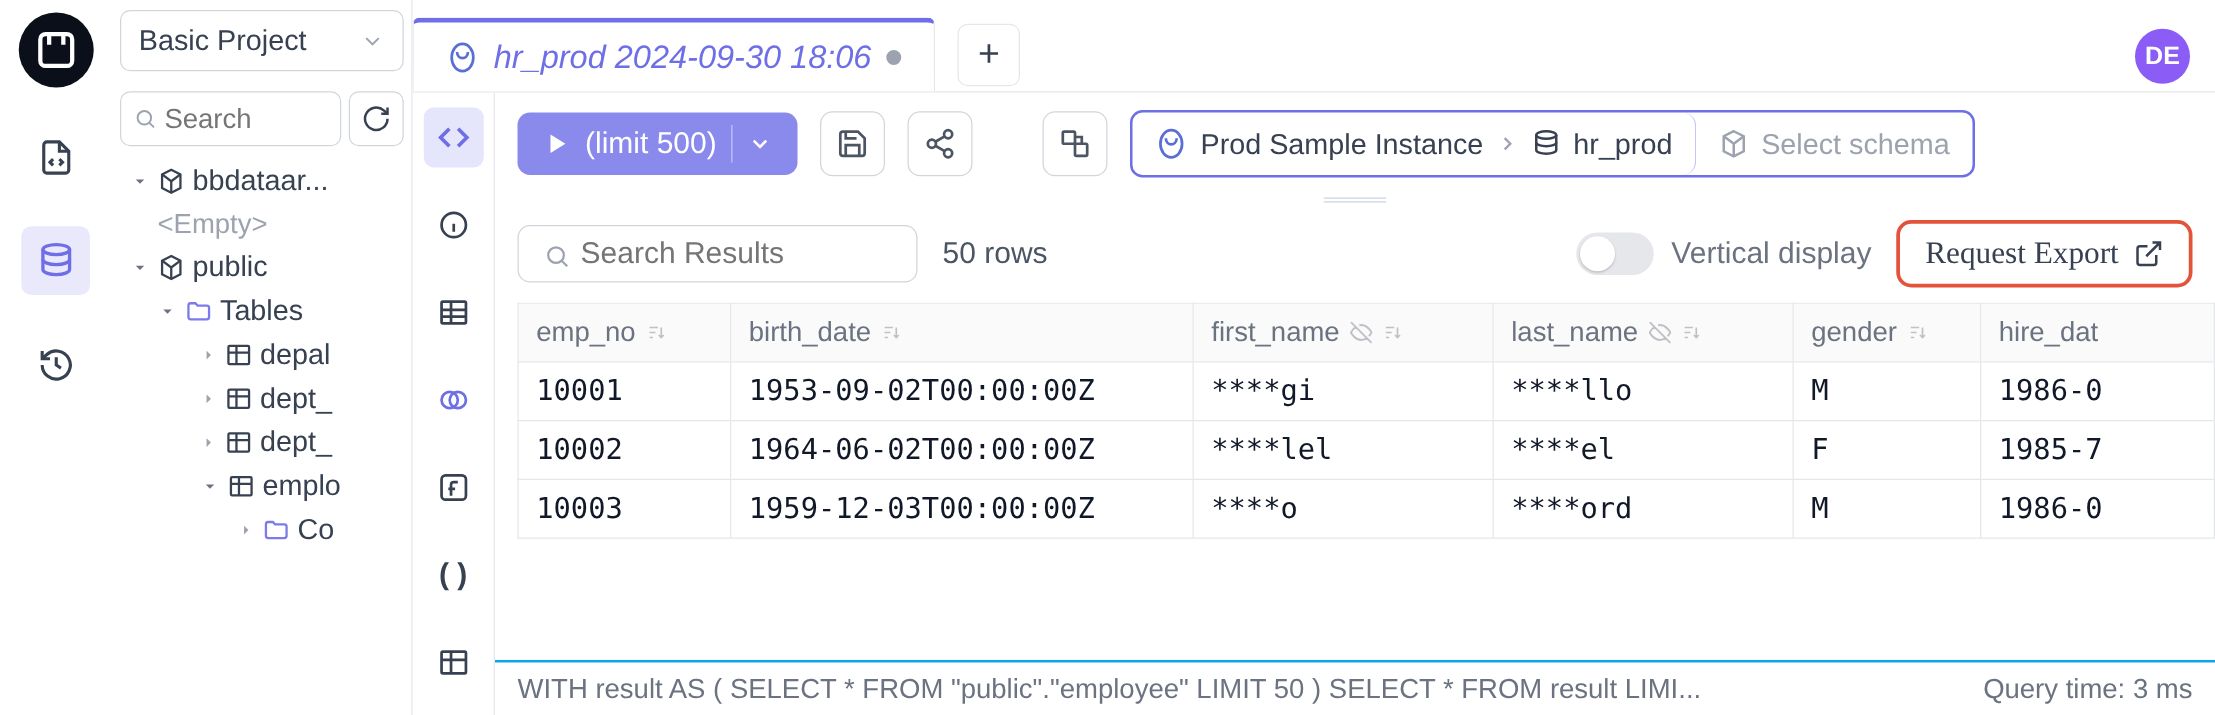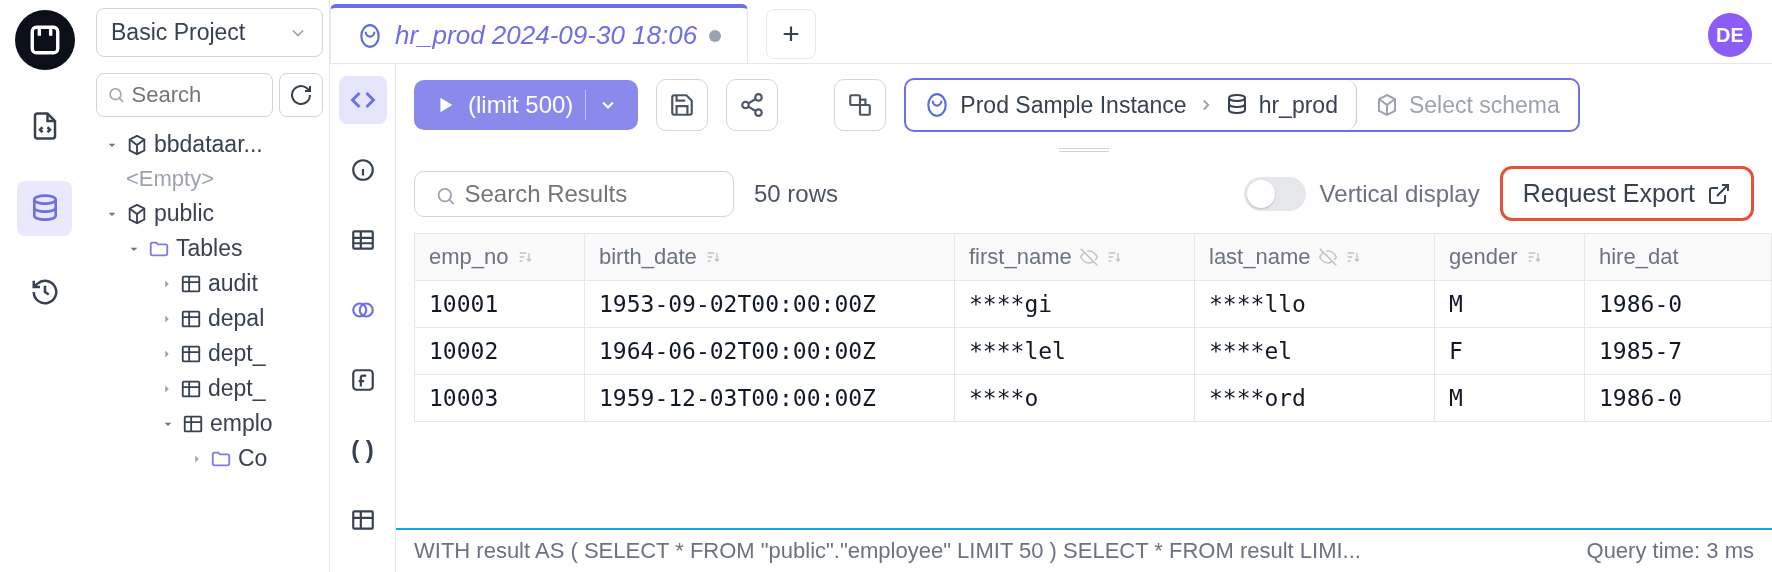--- a/index.html
+++ b/index.html
@@ -64,21 +64,21 @@
   .tree { font-size:23px; color:#374151; }
   .tree-row { display:flex;align-items:center;gap:6px;padding:4px 0; white-space:nowrap; overflow:hidden;}
   .tree-indent-1 { padding-left: 8px; }
   .tree-indent-2 { padding-left: 30px; }
   .tree-indent-3 { padding-left: 64px; }
   .tree-indent-4 { padding-left: 94px; }
   .empty-label { color:#9ca3af; padding-left:30px; font-size:22px;}
   
   .maincol { flex:1; display:flex; flex-direction:column; min-width:0;}
   .tabbar {
-    display:flex; align-items:flex-end; height:64px;
+    display:flex; align-items:flex-end; height:74px;
     border-bottom:1px solid #e5e7eb;
     gap: 8px;
   }
   .tab {
     display:flex;align-items:center;gap:12px;
     padding:12px 26px;
     border: 1px solid #e5e7eb;
     border-bottom:none;
     border-top: 4px solid #6e6ee6;
     background:#fff;
@@ -135,21 +135,21 @@
   .search-results {
     border:1px solid #d1d5db;border-radius:10px;padding:8px 20px;display:flex;align-items:flex-end;gap:8px;color:#9ca3af;width:320px;
   }
   .search-results input { border:none;outline:none;font-size:24px;width:100%;color:#9ca3af;}
   .rowcount { color:#4b5563;font-size:24px; }
   .toggle-group { margin-left:auto;display:flex;align-items:center;gap:14px;color:#6b7280;font-size:24px;}
   .toggle { width:62px;height:34px;border-radius:17px;background:#e5e7eb;position:relative; }
   .toggle::after { content:"";position:absolute;left:3px;top:3px;width:28px;height:28px;border-radius:50%;background:#fff;box-shadow:0 1px 2px rgba(0,0,0,0.2); }
   .export-btn {
     border:3px solid #e2533a;border-radius:12px;padding:10px 20px;display:flex;align-items:center;gap:12px;
-    color:#374151;font-size:25px;background:#fff;
+    color:#374151;font-size:25px;background:#fff;font-family:Liberation Serif, serif;
   }
   .table-wrap { flex:1;overflow:hidden;padding:0 0 0 18px;}
   table { border-collapse:collapse;width:100%; table-layout: fixed;}
   th,td { border:1px solid #e5e7eb;padding:10px 14px;text-align:left;white-space:nowrap;overflow:hidden;}
   th { background:#fafafa;color:#6b7280;font-weight:500;font-size:22px;}
   td { font-family: ui-monospace, Menlo, Consolas, monospace;font-size:23px;color:#111827;}
   .th-inner { display:flex;align-items:center;gap:8px; }
   .footer {
     display:flex;align-items:center;justify-content:space-between;
     padding:8px 18px;color:#6b7280;font-size:22px;border-top:2px solid #0ea5e9;
@@ -241,30 +241,20 @@
         <span>public</span>
       </div>
       <div class="tree-row tree-indent-2">
         <svg width="16" height="16" viewBox="0 0 24 24" fill="#6b7280">
             <path d="M7 10l5 5 5-5z"></path>
           </svg>
         <svg width="22" height="22" viewBox="0 0 24 24" fill="none" stroke="#7b7bea" stroke-width="2">
             <path d="M3 7a2 2 0 0 1 2-2h4l2 2h8a2 2 0 0 1 2 2v8a2 2 0 0 1-2 2H5a2 2 0 0 1-2-2z"></path>
           </svg>
         <span>Tables</span>
-      </div>
-      <div class="tree-row tree-indent-3">
-        <svg width="14" height="14" viewBox="0 0 24 24" fill="#9ca3af">
-            <path d="M9 6l6 6-6 6z"></path>
-          </svg>
-        <svg width="22" height="22" viewBox="0 0 24 24" fill="none" stroke="#374151" stroke-width="2">
-            <rect x="3" y="4" width="18" height="16" rx="1"></rect>
-            <path d="M3 10h18M10 4v16"></path>
-          </svg>
-        <span>audit</span>
       </div>
       <div class="tree-row tree-indent-3">
         <svg width="14" height="14" viewBox="0 0 24 24" fill="#9ca3af">
             <path d="M9 6l6 6-6 6z"></path>
           </svg>
         <svg width="22" height="22" viewBox="0 0 24 24" fill="none" stroke="#374151" stroke-width="2">
             <rect x="3" y="4" width="18" height="16" rx="1"></rect>
             <path d="M3 10h18M10 4v16"></path>
           </svg>
         <span>depal</span>

